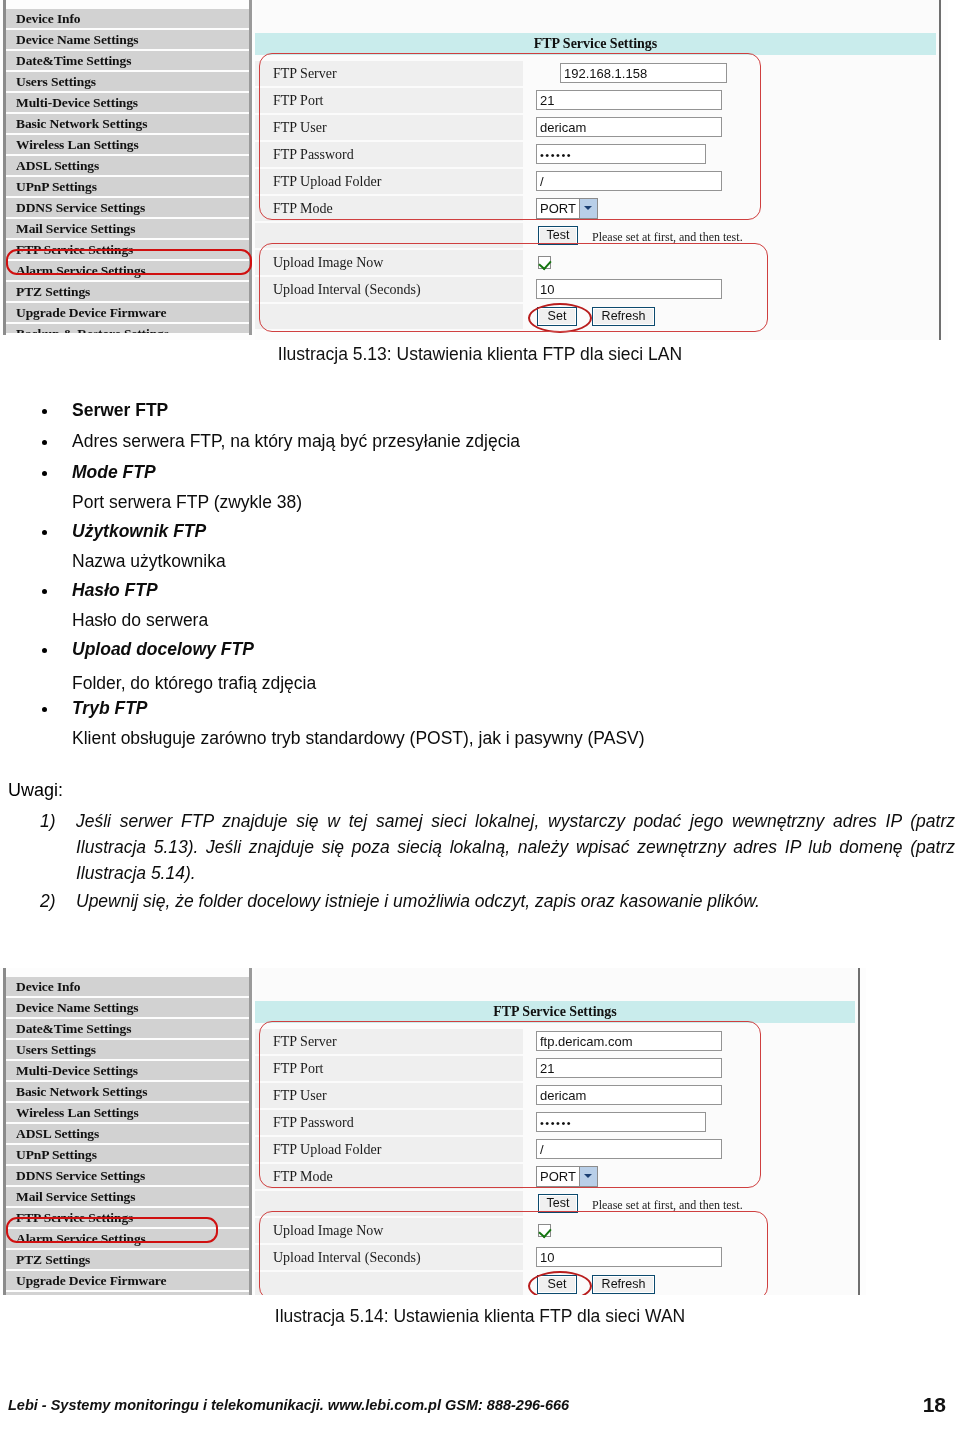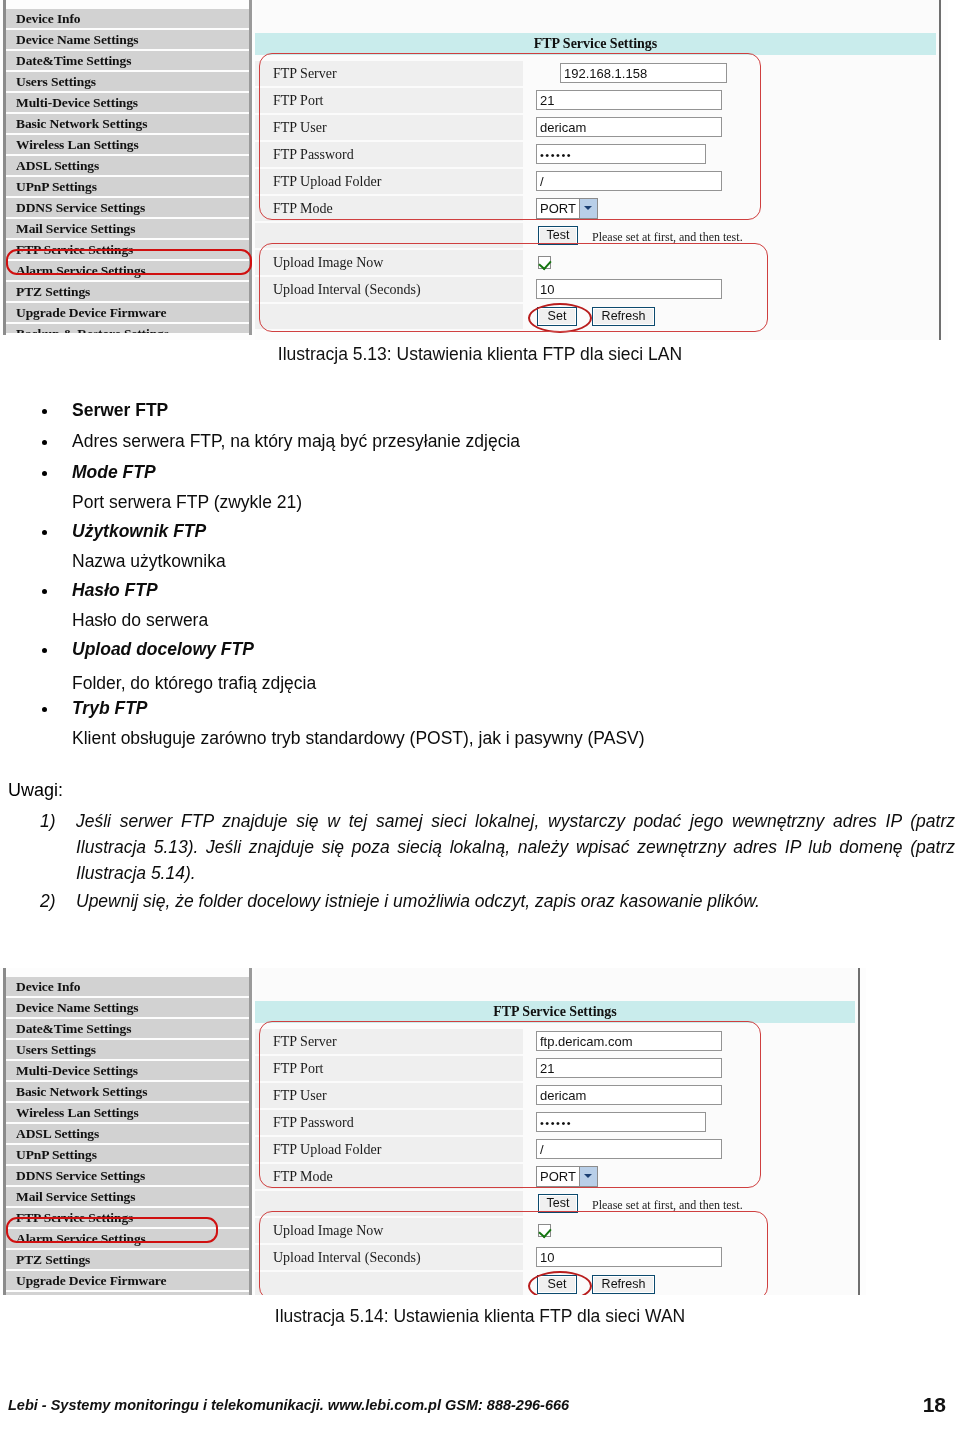--- a/index.html
+++ b/index.html
@@ -283,21 +283,21 @@
 
   <div class="bl" style="position:absolute;left:0;top:433px;width:960px;">
     <span class="dot"></span>
     <span class="txt">Adres serwera FTP, na który mają być przesyłanie zdjęcia</span>
   </div>
 
   <div class="bl" style="position:absolute;left:0;top:464px;width:960px;">
     <span class="dot"></span>
     <span class="txt bi">Mode FTP</span>
   </div>
-  <div class="sub" style="top:492px;">Port serwera FTP (zwykle 21)</div>
+  <div class="sub" style="top:492px;">Port serwera FTP (zwykle 38)</div>
 
   <div class="bl" style="position:absolute;left:0;top:523px;width:960px;">
     <span class="dot"></span>
     <span class="txt bi">Użytkownik FTP</span>
   </div>
   <div class="sub" style="top:551px;">Nazwa użytkownika</div>
 
   <div class="bl" style="position:absolute;left:0;top:582px;width:960px;">
     <span class="dot"></span>
     <span class="txt bi">Hasło FTP</span>

